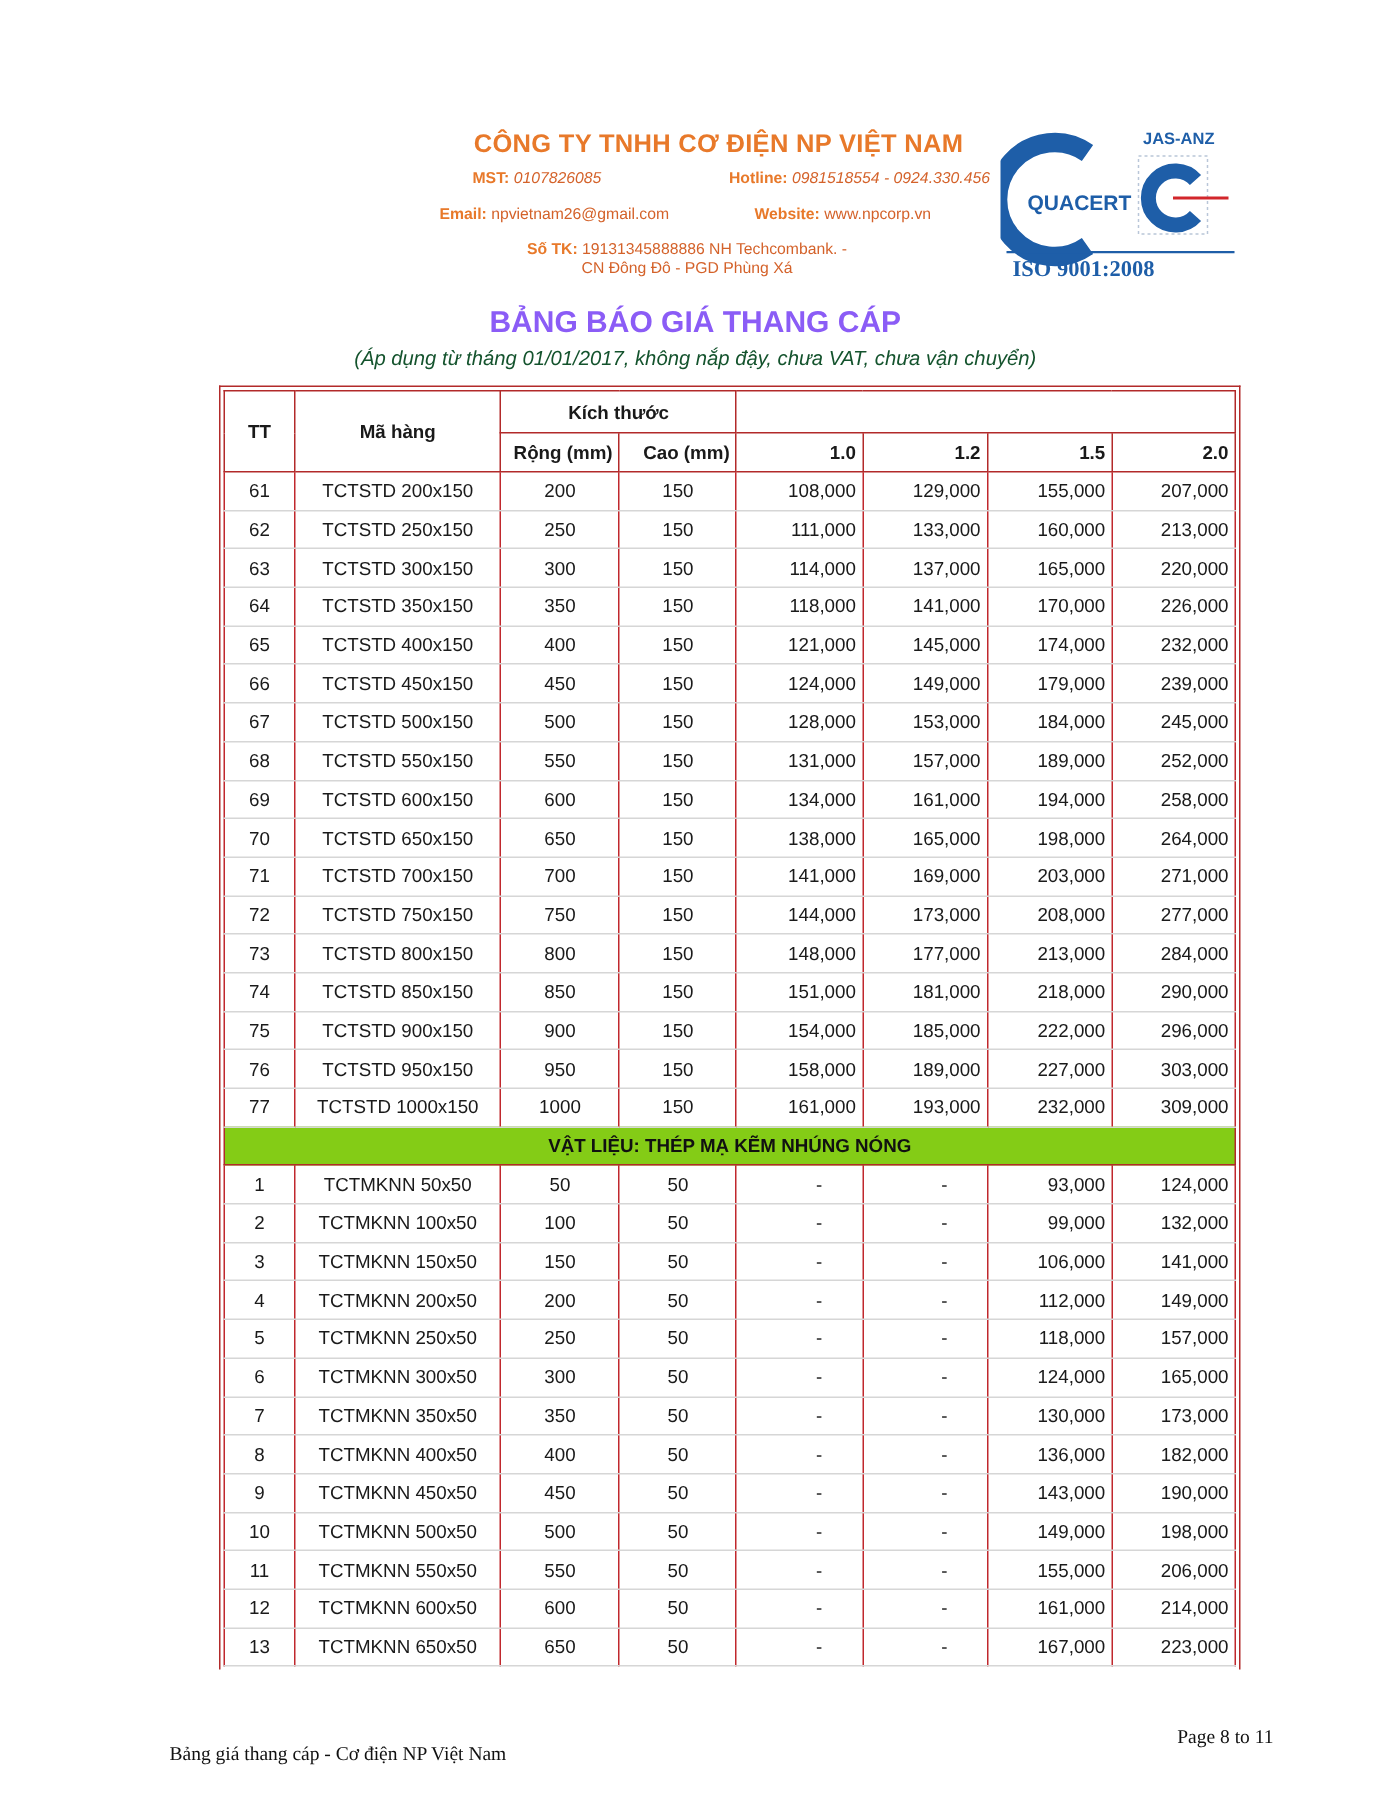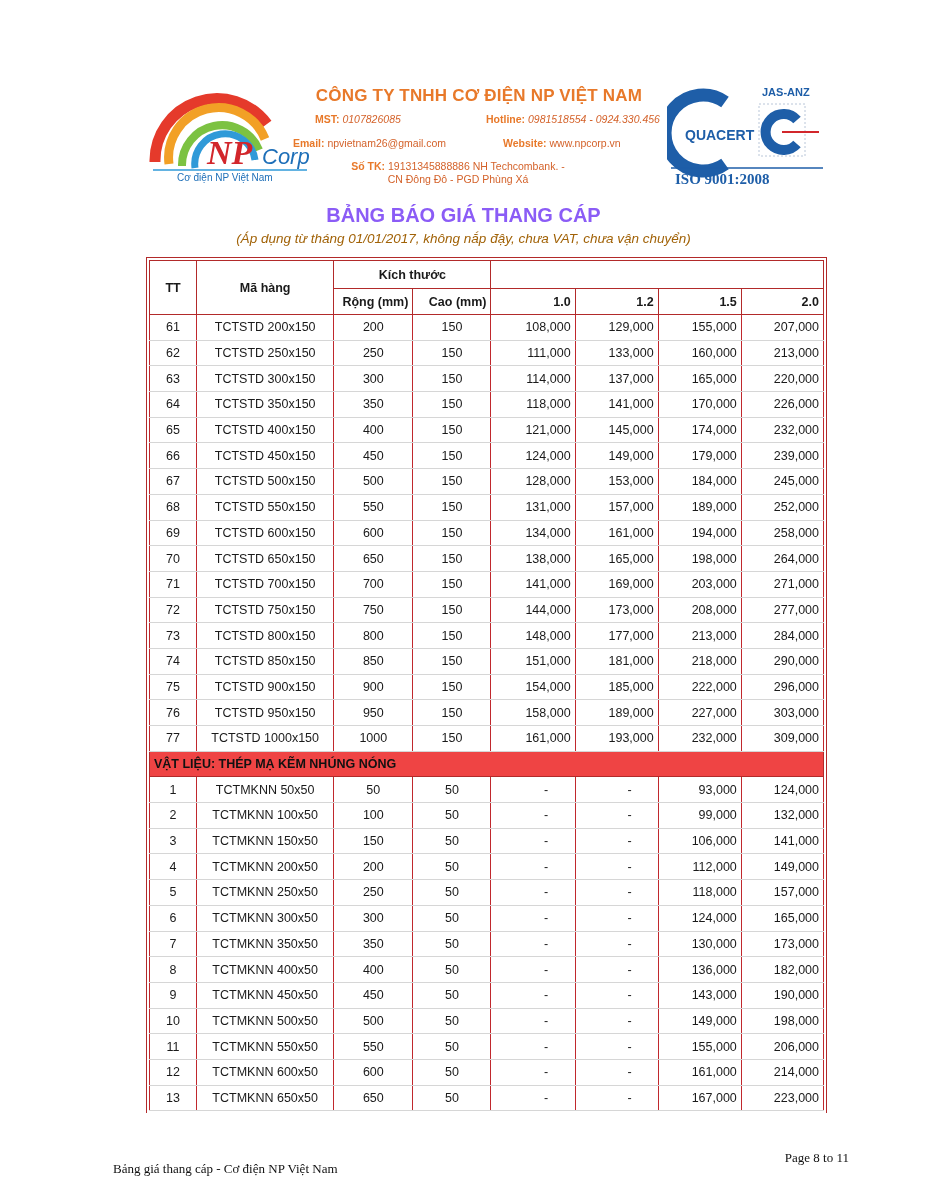--- a/index.html
+++ b/index.html
@@ -18,56 +18,44 @@
   .info.l1a { left: 172px; top: 31px; }
   .info.l1b { left: 343px; top: 31px; }
   .info.l2a { left: 150px; top: 55px; }
   .info.l2b { left: 360px; top: 55px; }
   .info.l3 { left: 200px; top: 78px; text-align: center; width: 230px; line-height: 13px; }
   .cert { position: absolute; right: 0; top: 0; width: 160px; height: 106px; }
   .cert svg { width: 160px; height: 106px; }
 
   
   .title { position: absolute; left: 0; width: 927px; top: 204px; text-align: center; font-weight: bold; font-size: 20px; color: #8b5cf6; }
-  .subtitle { position: absolute; left: 0; width: 927px; top: 231px; text-align: center; font-style: italic; font-size: 13.5px; color: #a16207; }
+  .subtitle { position: absolute; left: 0; width: 927px; top: 231px; text-align: center; font-style: italic; font-size: 13.5px; color: #14532d; }
 
   
   .tbl-wrap { position: absolute; left: 146px; top: 257px; width: 675px; border: 1px solid #b22a2a; padding: 2px; border-bottom: none; }
   table { border-collapse: collapse; width: 100%; table-layout: fixed; font-size: 12.5px; }
   th, td { padding: 0 4px; height: 24.7px; }
   th { font-weight: bold; border: 1.5px solid #b22a2a; }
   td { border-left: 1.5px solid #c0282d; border-right: 1.5px solid #c0282d; border-bottom: 1px solid #d6d6d6; }
   thead tr.h1 th { height: 27px; }
   thead tr.h2 th { height: 25px; text-align: right; }
   .c { text-align: center; }
   .r { text-align: right; }
   .l { text-align: center; }
-  tr.section td { background: #ef4444; font-weight: bold; border-left: 1.5px solid #b22a2a; border-right: 1.5px solid #b22a2a; border-top: 1.5px solid #b22a2a; border-bottom: 1.5px solid #b22a2a; color: #111; }
+  tr.section td { background: #84cc16; font-weight: bold; text-align: center; border-left: 1.5px solid #b22a2a; border-right: 1.5px solid #b22a2a; border-top: 1.5px solid #b22a2a; border-bottom: 1.5px solid #b22a2a; color: #111; }
 
   
   .footer { position: absolute; top: 1150px; font-family: "Liberation Serif", serif; font-size: 13px; color: #111; }
   .footer.left { left: 113px; margin-top: 11px; }
   .footer.right { right: 78px; }
 </style>
 </head>
 <body>
 
 <div class="banner">
-  <div class="logo">
-    <svg viewBox="0 0 170 100">
-      <path d="M8 78 A62 62 0 0 1 120 40" fill="none" stroke="#e53a2b" stroke-width="11"></path>
-      <path d="M22 80 A50 50 0 0 1 118 55" fill="none" stroke="#f2a026" stroke-width="9"></path>
-      <path d="M35 82 A40 40 0 0 1 112 66" fill="none" stroke="#7cc242" stroke-width="8"></path>
-      <path d="M48 84 A30 30 0 0 1 108 76" fill="none" stroke="#2f9ad8" stroke-width="7"></path>
-      <text x="60" y="80" font-family="Liberation Serif, serif" font-style="italic" font-weight="bold" font-size="34" fill="#d2262b">NP</text>
-      <text x="115" y="80" font-family="Liberation Sans, sans-serif" font-style="italic" font-size="22" fill="#1e6fb8">Corp</text>
-      <line x1="6" y1="86" x2="160" y2="86" stroke="#2f9ad8" stroke-width="1.5"></line>
-      <text x="30" y="97" font-family="Liberation Sans, sans-serif" font-size="10" fill="#1e6fb8">Cơ điện NP Việt Nam</text>
-    </svg>
-  </div>
 
   <div class="company">
     <div class="company-name">CÔNG TY TNHH CƠ ĐIỆN NP VIỆT NAM</div>
   </div>
   <div class="info l1a"><b>MST:</b> <span class="v">0107826085</span></div>
   <div class="info l1b"><b>Hotline:</b> <span class="v">0981518554 - 0924.330.456</span></div>
   <div class="info l2a"><b>Email:</b> <span class="v2">npvietnam26@gmail.com</span></div>
   <div class="info l2b"><b>Website:</b> <span class="v2">www.npcorp.vn</span></div>
   <div class="info l3"><b>Số TK:</b> <span class="v2">19131345888886 NH Techcombank. -</span><br><span class="v2">CN Đông Đô - PGD Phùng Xá</span></div>
 

